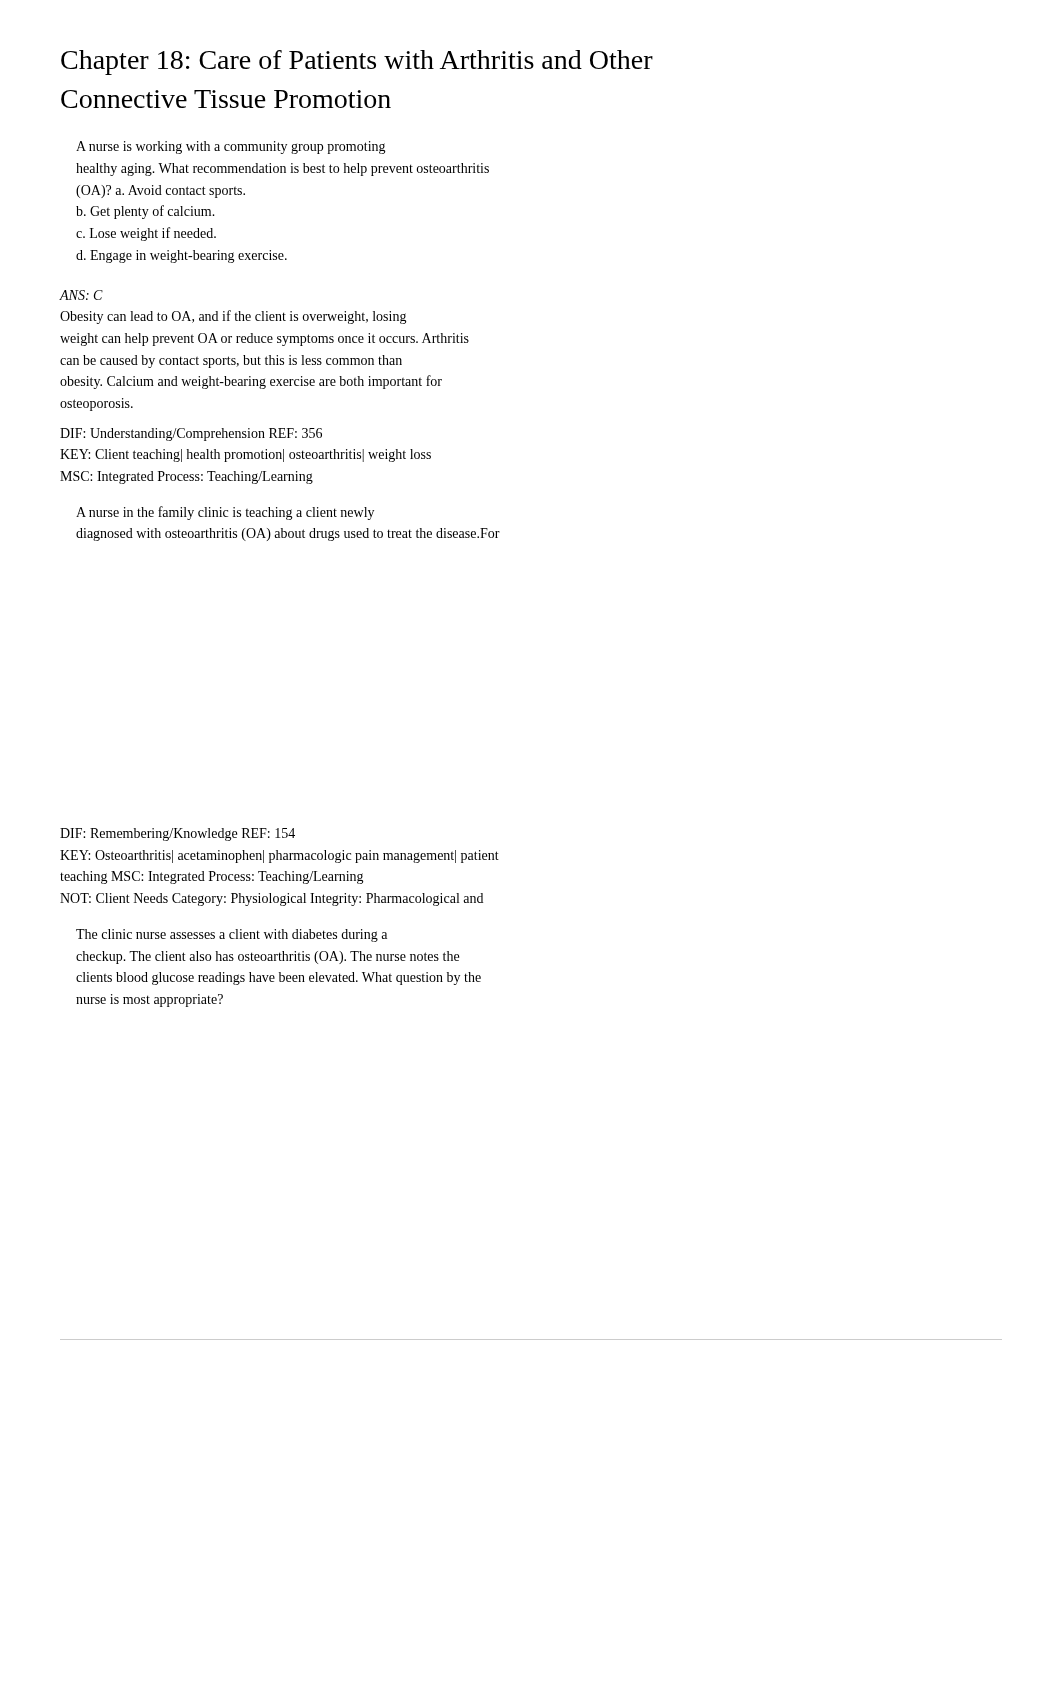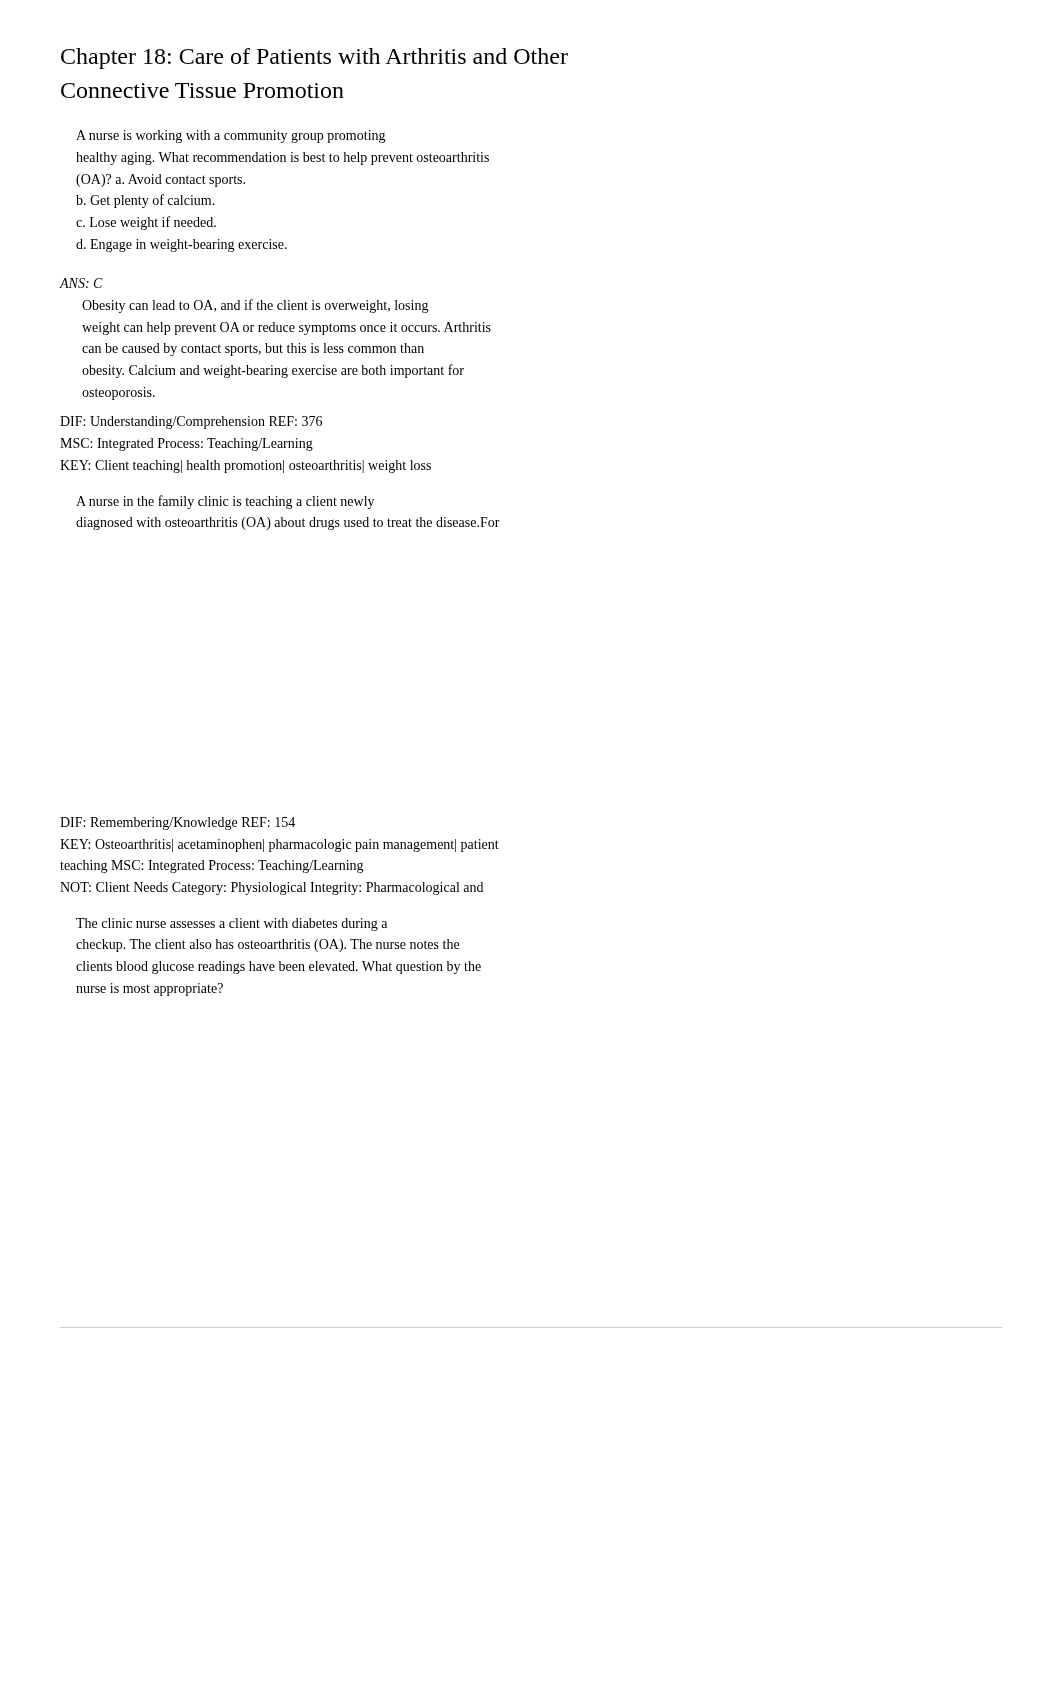--- a/index.html
+++ b/index.html
@@ -10,21 +10,21 @@
     body {
       background: #ffffff;
       font-family: "Times New Roman", Times, serif;
       font-size: 14px;
       color: #000000;
       width: 1062px;
       min-height: 1691px;
       padding: 40px 60px 40px 60px;
     }
     .page-title {
-      font-size: 24px;
+      font-size: 28px;
       font-weight: normal;
       line-height: 1.4;
       margin-bottom: 18px;
     }
     .section-header {
       font-size: 14px;
       font-weight: bold;
       margin-bottom: 14px;
       letter-spacing: 0.5px;
     }
@@ -68,31 +68,31 @@
     <div class="question-text" style="white-space: pre-line;">A      nurse   is      working          with   a      community      group   promoting
 healthy aging.   What   recommendation      is      best   to      help prevent   osteoarthritis
 (OA)? a.   Avoid   contact sports.
 b. Get   plenty   of      calcium.
 c. Lose weight   if      needed.
 d. Engage      in      weight-bearing  exercise.</div>
   </div>
 
   <div class="answer-block">
     <div style="font-weight: normal; font-style: italic;">ANS:   C</div>
-    <div style="white-space: pre-line; margin-left: 22px;">Obesity can      lead   to      OA,   and   if      the   client   is      overweight,   losing
+    <div style="white-space: pre-line;">Obesity can      lead   to      OA,   and   if      the   client   is      overweight,   losing
 weight can      help   prevent OA      or   reduce  symptoms once it      occurs.  Arthritis
 can      be      caused by      contact  sports,  but   this   is      less   common      than
 obesity. Calcium      and weight-bearing      exercise   are   both   important      for
 osteoporosis.</div>
   </div>
 
   <div class="dif-block">
-    <div class="dif-line">DIF:    Understanding/Comprehension  REF:    376</div>
+    <div class="dif-line">DIF:    Understanding/Comprehension  REF:    356</div>
+    <div class="dif-line">KEY:    Client  teaching|      health  promotion|      osteoarthritis|   weight  loss</div>
     <div class="dif-line">MSC:    Integrated      Process:      Teaching/Learning</div>
-    <div class="dif-line">KEY:    Client  teaching|      health  promotion|      osteoarthritis|   weight  loss</div>
   </div>
 
   <div class="question-block">
     <div class="question-text" style="white-space: pre-line;">A      nurse   in      the   family  clinic   is      teaching      a      client  newly
 diagnosed      with   osteoarthritis   (OA)   about   drugs   used   to treat the   disease.For</div>
   </div>
 
   <div style="height: 260px;"></div>
 
   <div class="dif-block">

